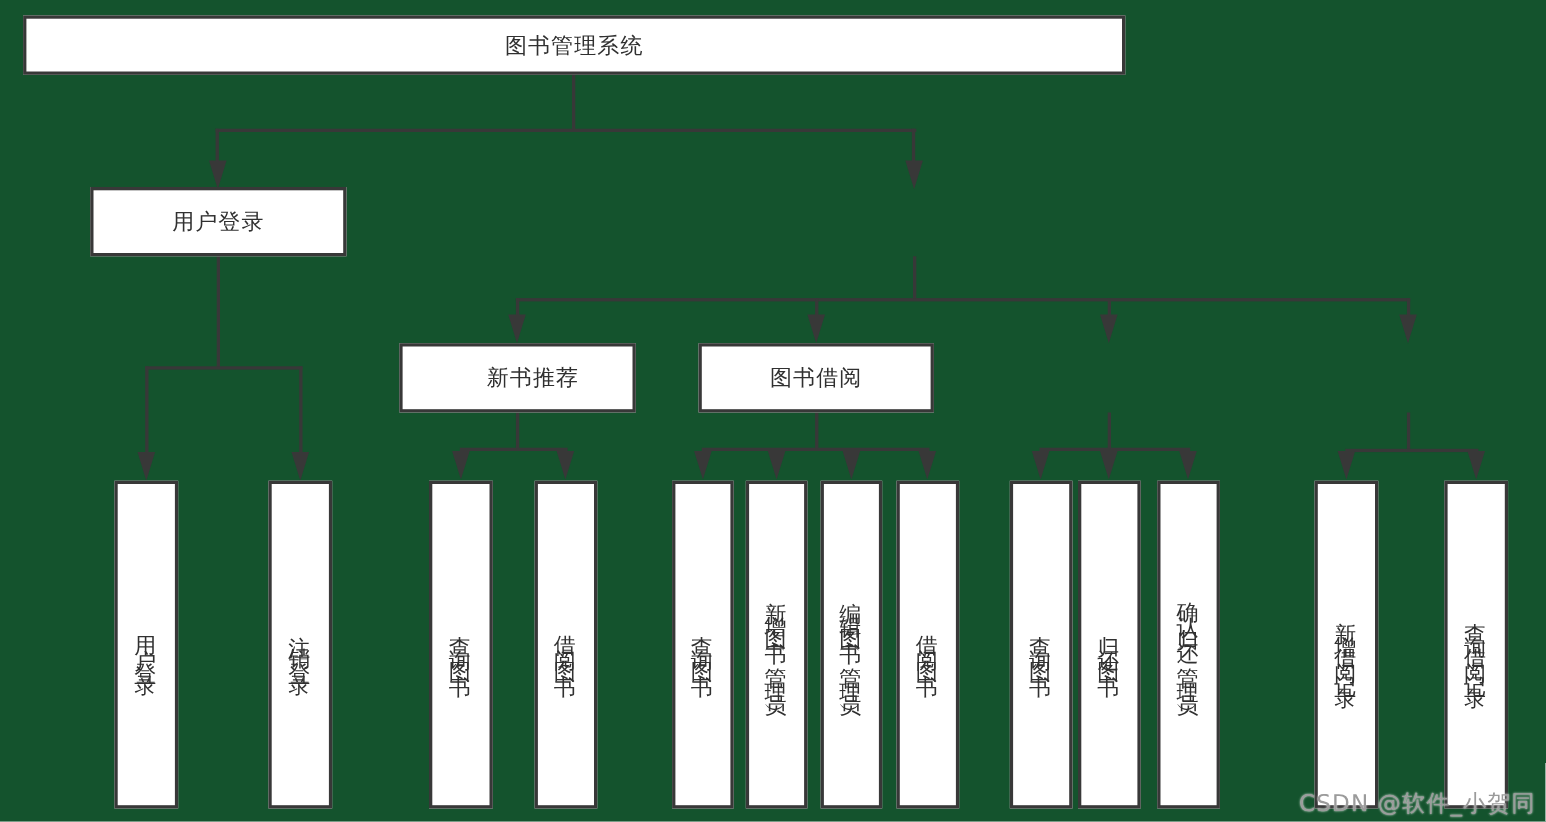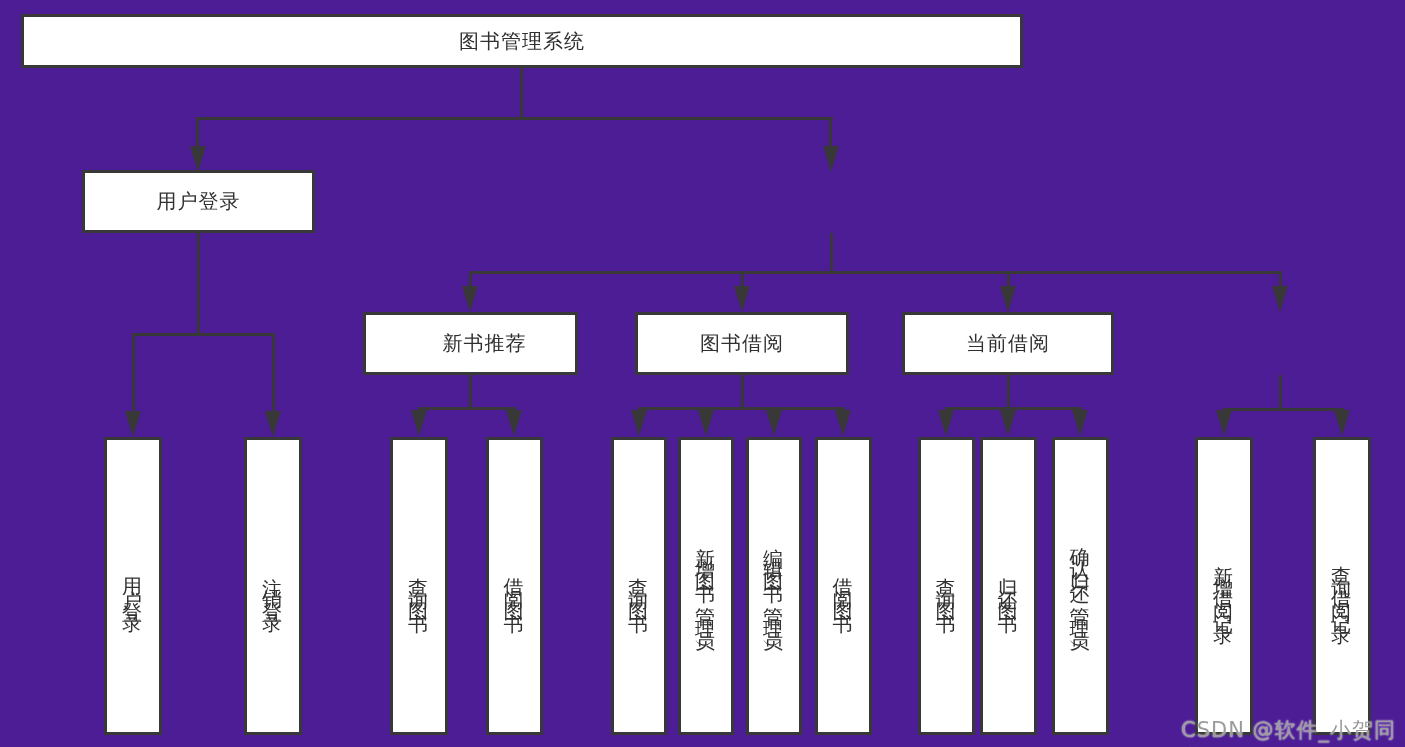--- a/index.html
+++ b/index.html
@@ -1,20 +1,20 @@
 <!DOCTYPE html>
 <html><head>
 <meta charset="utf-8">
 <style>
   html, body { margin: 0; padding: 0; background: #ffffff; }
   #canvas {
     position: relative;
     width: 1405px;
     height: 747px;
-    background: #4c1d95;
+    background: #14532d;
     overflow: hidden;
     font-family: "DejaVu Sans", "Liberation Sans", sans-serif;
     color: #303030;
   }
   .node {
     position: absolute;
     box-sizing: border-box;
     background: #ffffff;
     border: 3px solid #383838;
     display: flex;
@@ -86,23 +86,20 @@
   <div class="arr" style="left:1000px; top:286px;"></div>
   <div class="vl" style="left:1279px; top:271px; height:17px;"></div>
   <div class="arr" style="left:1272px; top:286px;"></div>
 
   <div class="node" style="left:363px; top:312px; width:215px; height:63px;padding-left:28px;">
     <span>新书推荐</span>
   </div>
   <div class="node" style="left:635px; top:312px; width:214px; height:63px;justify-content:center;">
     <span>图书借阅</span>
   </div>
-  <div class="node" style="left:902px; top:312px; width:212px; height:63px;">
-    <span>当前借阅</span>
-  </div>
 
   <div class="vl" style="left:469px; top:375px; height:34px;"></div>
   <div class="hl" style="left:418px; top:407px; width:98px;"></div>
   <div class="arr" style="left:411px; top:410px;"></div>
   <div class="arr" style="left:506px; top:410px;"></div>
 
   <div class="vl" style="left:741px; top:375px; height:34px;"></div>
   <div class="hl" style="left:638px; top:407px; width:207px;"></div>
   <div class="arr" style="left:631px; top:410px;"></div>
   <div class="arr" style="left:698px; top:410px;"></div>

